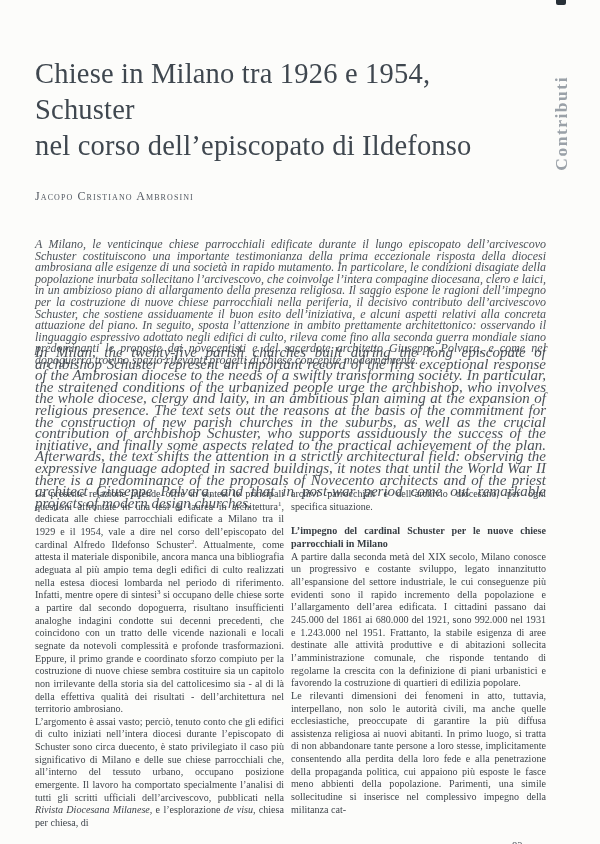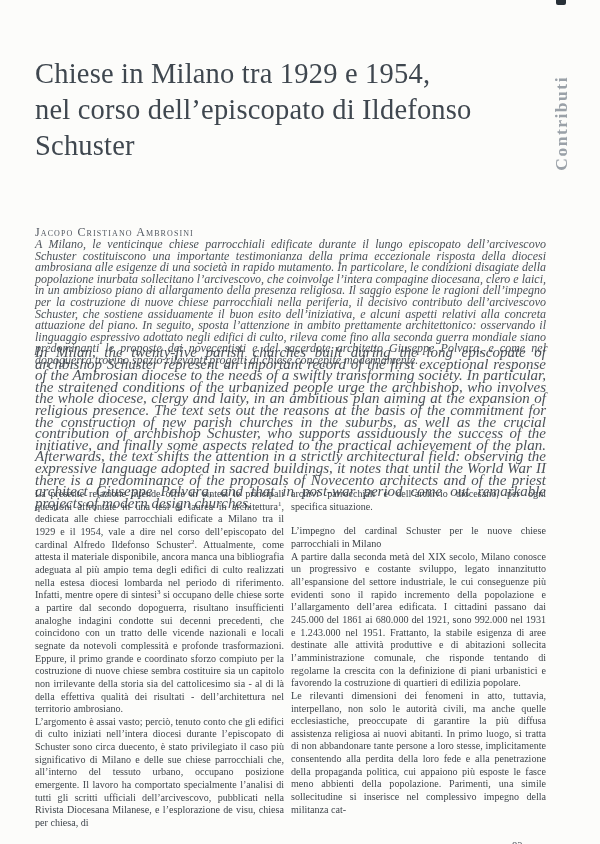--- a/index.html
+++ b/index.html
@@ -32,21 +32,20 @@
   .title {
     position: absolute; left: 35px; top: 56px; width: 520px;
     font-size: 28.5px; line-height: 36px;
     color: #3f474f; letter-spacing: 0.2px;
   }
   .author {
     position: absolute; left: 35px; top: 189px;
     font-variant: small-caps;
     font-size: 12px; letter-spacing: 1.1px;
     color: #515760;
-    margin-top: 36px;
   }
   .abstract-it {
     position: absolute; left: 35px; top: 239px; width: 511px;
     font-style: italic;
     font-size: 12px; line-height: 11.6px;
     text-align: justify;
     color: #4b5158;
   }
   .abstract-en-heading {
     position: absolute; left: 35px; top: 330px; width: 511px;
@@ -64,44 +63,44 @@
   .col {
     position: absolute; top: 488px;
     font-size: 10.1px; line-height: 12.65px;
     text-align: justify;
     color: #3e444b;
   }
   .col-left  { left: 35px;  width: 249px; }
   .col-right { left: 291px; width: 255px; }
   .col p { margin: 0; }
   .col .section-heading {
-    font-weight: normal;
+    font-weight: bold;
     margin-top: 12px;
     color: #383e44;
   }
   .col sup { font-size: 7px; line-height: 0; }
-  .col .it { }
+  .col .it { font-style: italic; }
   .page-number {
     position: absolute; left: 512px; top: 792px;
     font-size: 10.5px; color: #4b5158; margin-top: 48px;
   }
 </style>
 </head>
 <body>
 
 <div class="page">
 
   <div class="corner-mark"></div>
 
   <div class="side-label">Contributi</div>
 
   <h1 class="title" style="margin:0; font-weight:normal;">
-    <div>Chiese in Milano tra 1929 e 1954,</div>
+    <div>Chiese in Milano tra 1926 e 1954,</div>
+    <div>Schuster</div>
     <div>nel corso dell’episcopato di Ildefonso</div>
-    <div>Schuster</div>
   </h1>
 
   <div class="author">Jacopo Cristiano Ambrosini</div>
 
   <div class="abstract-it">A Milano, le venticinque chiese parrocchiali edificate durante il lungo episcopato dell’arcivescovo Schuster costituiscono una importante testimonianza della prima eccezionale risposta della diocesi ambrosiana alle esigenze di una società in rapido mutamento. In particolare, le condizioni disagiate della popolazione inurbata sollecitano l’arcivescovo, che coinvolge l’intera compagine diocesana, clero e laici, in un ambizioso piano di allargamento della presenza religiosa. Il saggio espone le ragioni dell’impegno per la costruzione di nuove chiese parrocchiali nella periferia, il decisivo contributo dell’arcivescovo Schuster, che sostiene assiduamente il buon esito dell’iniziativa, e alcuni aspetti relativi alla concreta attuazione del piano. In seguito, sposta l’attenzione in ambito prettamente architettonico: osservando il linguaggio espressivo adottato negli edifici di culto, rileva come fino alla seconda guerra mondiale siano predominanti le proposte dei novecentisti e del sacerdote architetto Giuseppe Polvara, e come nel dopoguerra trovino spazio rilevanti progetti di chiese concepite modernamente.</div>
 
 
   <div class="abstract-en">In Milan, the twenty-five parish churches built during the long episcopate of archbishop Schuster represent an important record of the first exceptional response of the Ambrosian diocese to the needs of a swiftly transforming society. In particular, the straitened conditions of the urbanized people urge the archbishop, who involves the whole diocese, clergy and laity, in an ambitious plan aiming at the expansion of religious presence. The text sets out the reasons at the basis of the commitment for the construction of new parish churches in the suburbs, as well as the crucial contribution of archbishop Schuster, who supports assiduously the success of the initiative, and finally some aspects related to the practical achievement of the plan. Afterwards, the text shifts the attention in a strictly architectural field: observing the expressive language adopted in sacred buildings, it notes that until the World War II there is a predominance of the proposals of Novecento architects and of the priest architect Giuseppe Polvara, and that in post-war period come out remarkable projects of modern design churches.</div>
 
   <div class="col col-left">

